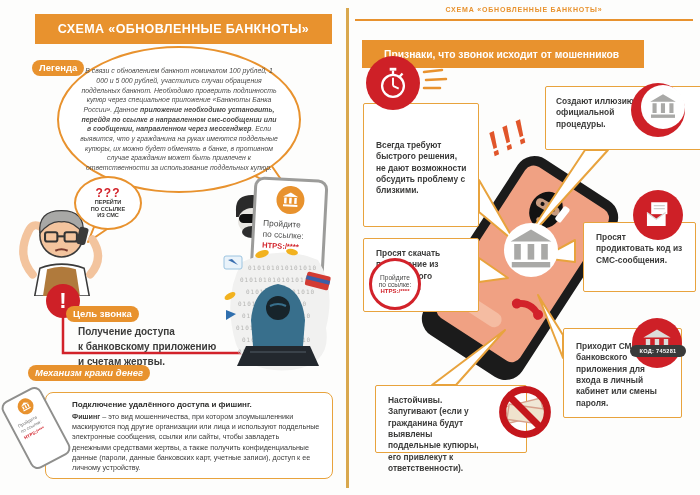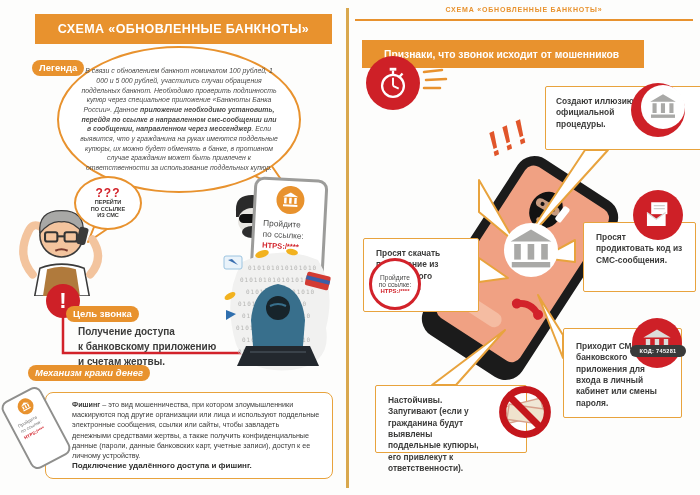--- a/index.html
+++ b/index.html
@@ -122,24 +122,24 @@
   <div class="abs red-circle" style="left:46px;top:284px;width:34px;height:34px;z-index:3;">
     <span style="color:#fff;font-weight:bold;font-size:22px;line-height:1;">!</span>
   </div>
   <span class="abs badge" style="left:66px;top:306px;z-index:3;">Цель звонка</span>
   <div class="abs pre" style="left:78px;top:324px;font-size:10px;font-weight:bold;line-height:1.5;z-index:3;">Получение доступа
 к банковскому приложению
 и счетам жертвы.</div>
 
   <span class="abs badge" style="left:28px;top:365px;z-index:3;font-style:italic;">Механизм кражи денег</span>
   <div class="abs" style="left:45px;top:392px;width:288px;height:87px;border:1.5px solid #E8A33D;border-radius:8px;background:#fff;z-index:2;box-sizing:border-box;padding:7px 12px 7px 26px;">
+    <div style="font-size:8px;font-weight:bold;color:#2e2e2d;margin-bottom:3px;">Подключение удалённого доступа и фишинг.</div>
     <div style="font-size:7.2px;line-height:1.42;color:#3b3b3a;">
       <b>Фишинг</b><span> – это вид мошенничества, при котором злоумышленники маскируются под другие организации или лица и используют поддельные электронные сообщения, ссылки или сайты, чтобы завладеть денежными средствами жертвы, а также получить конфиденциальные данные (пароли, данные банковских карт, учетные записи), доступ к ее личному устройству.</span>
     </div>
-    <div style="font-size:8px;font-weight:bold;color:#2e2e2d;margin-bottom:3px;">Подключение удалённого доступа и фишинг.</div>
   </div>
 
   <div class="abs" style="left:14px;top:390px;width:44px;height:76px;background:#fff;border:2.5px solid #8f8f8d;border-radius:8px;transform:rotate(-28deg);z-index:3;box-sizing:border-box;">
     <div class="abs" style="left:13px;top:4px;width:16px;height:16px;background:#E8922E;border-radius:50%;display:flex;align-items:center;justify-content:center;">
       <svg width="10" height="10" viewBox="0 0 40 40" fill="#fff">
           <use href="#bank-g"></use>
         </svg>
     </div>
     <div class="abs" style="left:5px;top:24px;font-size:4.6px;color:#777;line-height:1.4;">
       <div>Пройдите</div>
@@ -188,20 +188,23 @@
         <circle cx="30" cy="9" r="5"></circle>
       <path d="M1 9 Q18 -6 35 9 L31 14 Q18 3 5 14 Z"></path>
     </g>
     <g stroke="#E8922E" stroke-width="2.5" stroke-linecap="round">
       <line x1="74" y1="72" x2="92" y2="70"></line>
       <line x1="76" y1="80" x2="96" y2="79"></line>
       <line x1="74" y1="88" x2="90" y2="88"></line>
     </g>
   </svg>
 
+  <div class="abs sign-box" style="left:363px;top:103px;width:116px;height:124px;padding:36px 10px 8px 12px;z-index:2;">
+    <span>Всегда требуют быстрого решения, не дают возможности обсудить проблему с близкими.</span>
+  </div>
   <div class="abs sign-box" style="left:545px;top:86px;width:164px;height:64px;padding:9px 58px 8px 10px;z-index:2;">
     <span>Создают иллюзию официальной процедуры.</span>
   </div>
   <div class="abs sign-box" style="left:363px;top:238px;width:116px;height:74px;padding:9px 10px 8px 12px;z-index:2;">
     <span>Просят скачать приложение из неизвестного источника.</span>
   </div>
   <div class="abs sign-box" style="left:575px;top:222px;width:113px;height:70px;padding:9px 10px 8px 12px;z-index:2;margin-left:8px;">
     <span>Просят продиктовать код из СМС-сообщения.</span>
   </div>
   <div class="abs sign-box" style="left:563px;top:328px;width:119px;height:90px;padding:12px 10px 8px 12px;z-index:2;">

